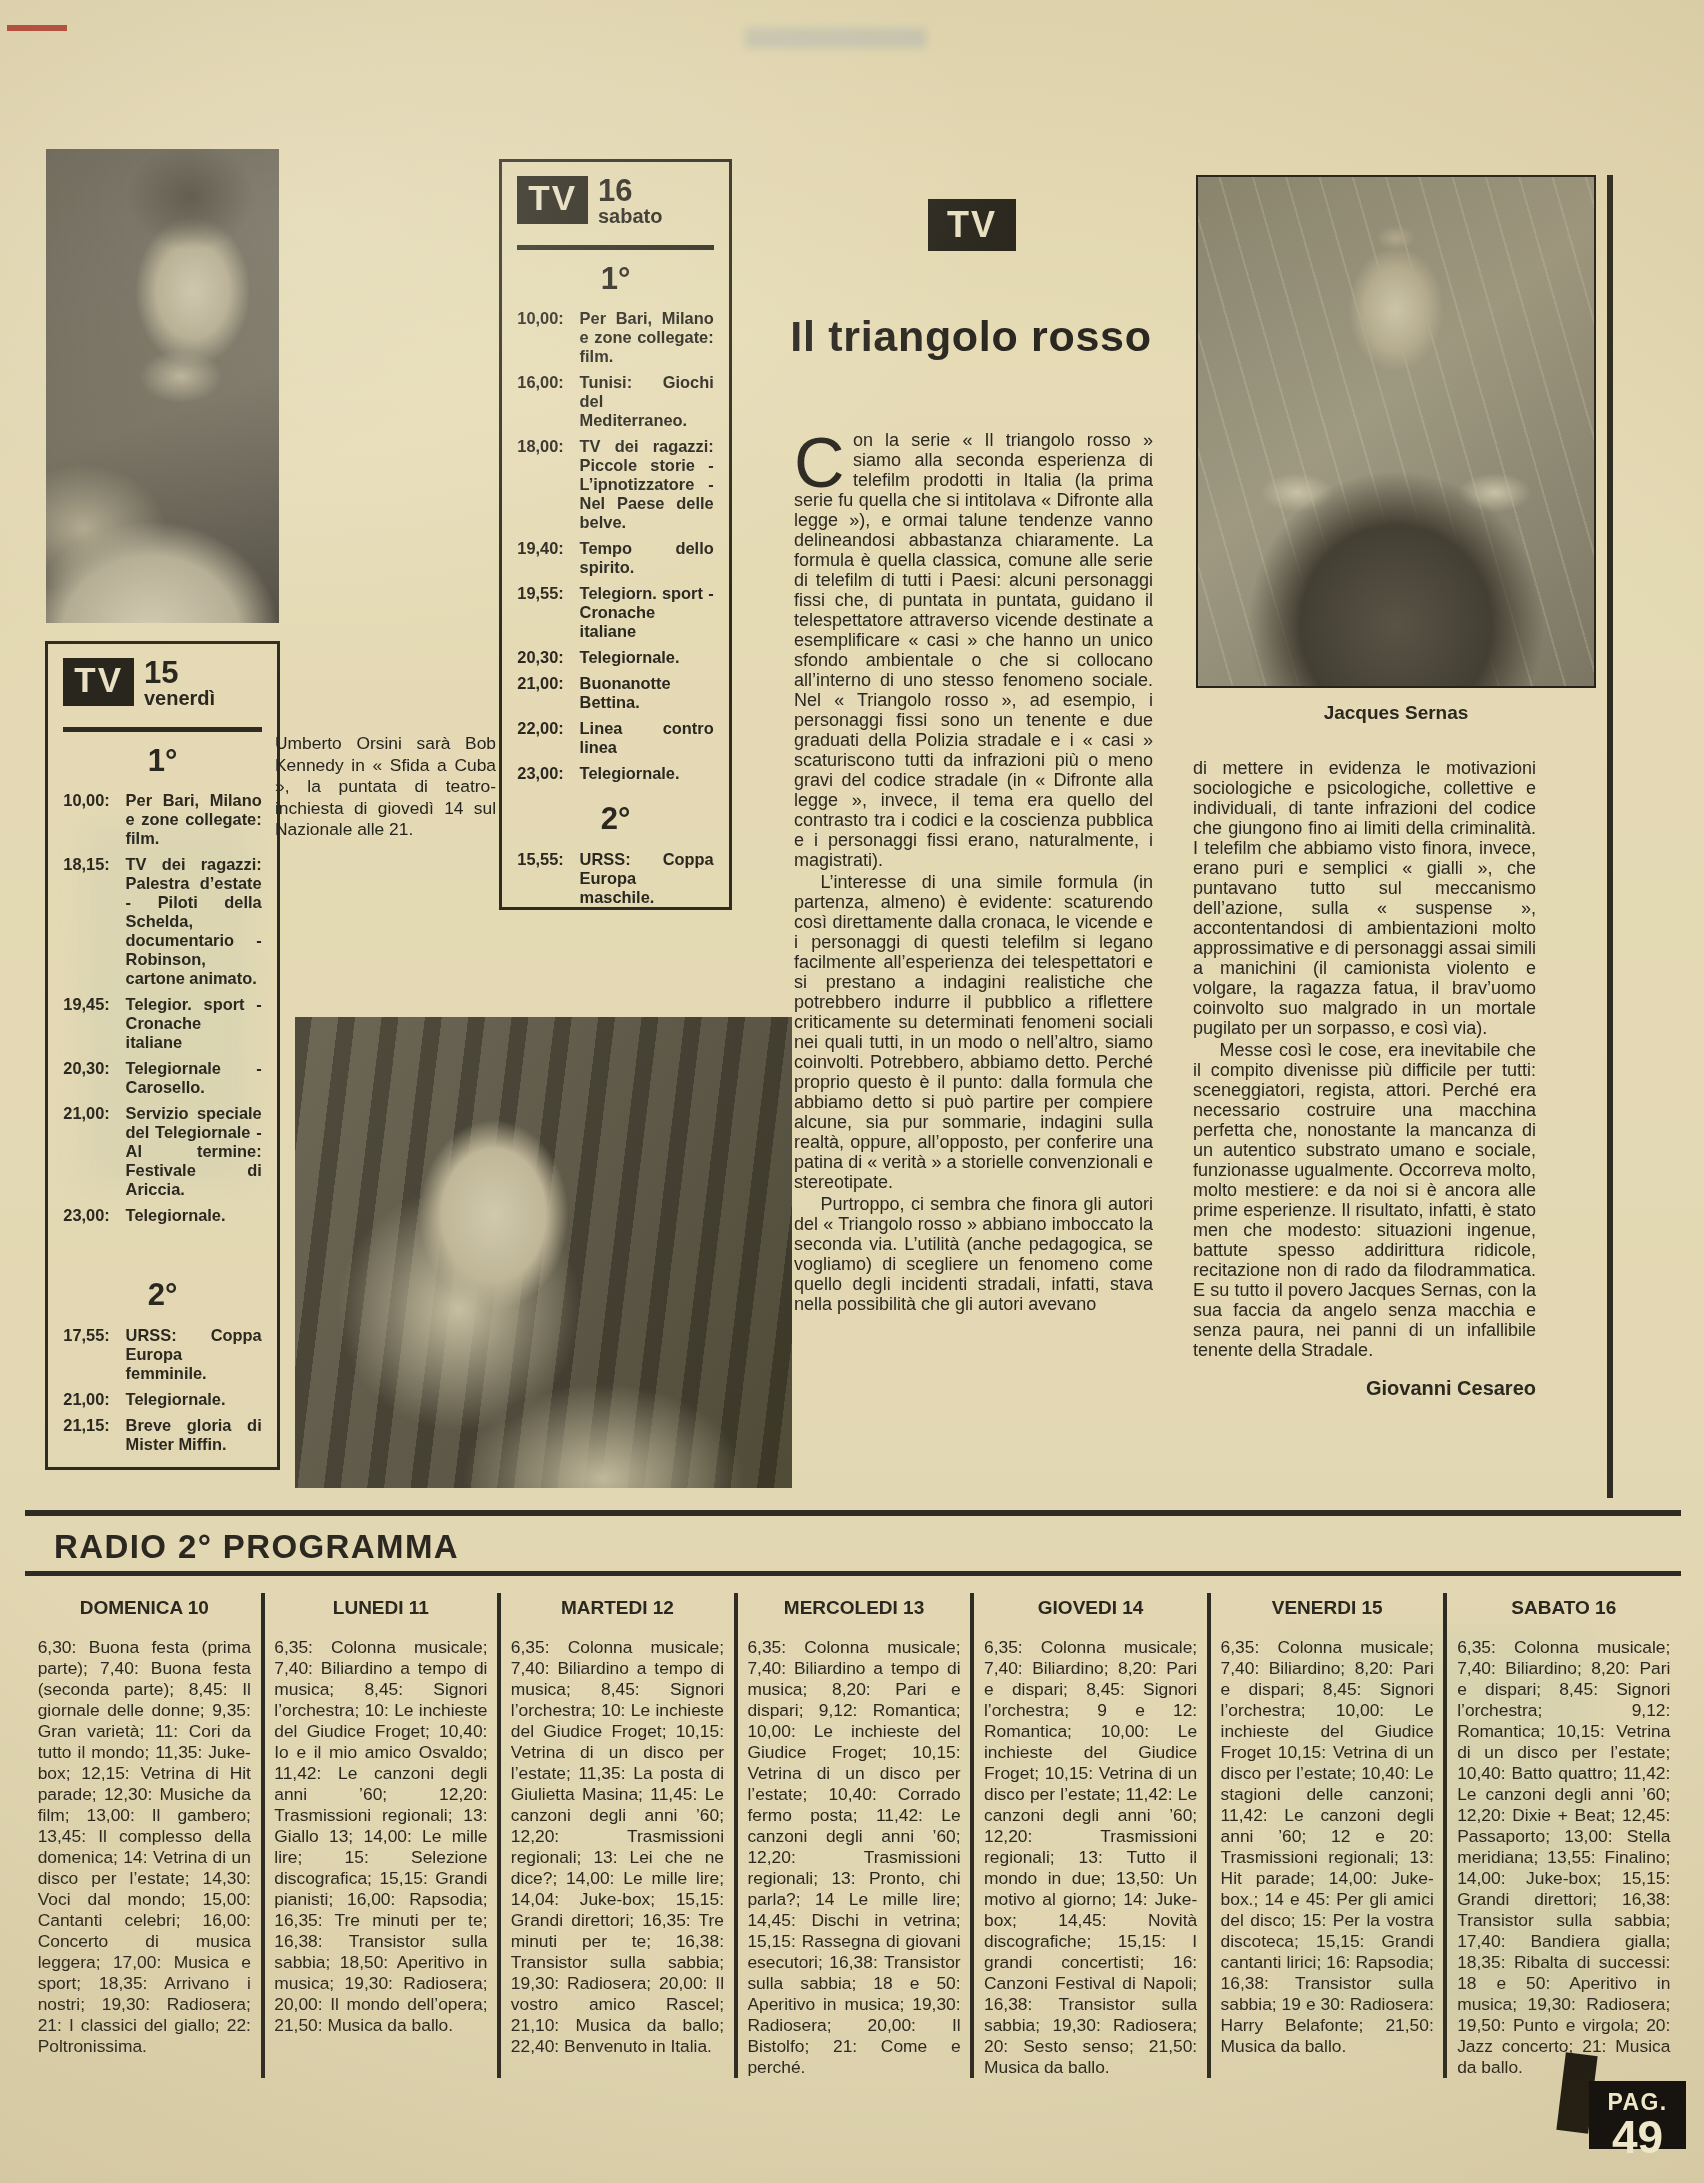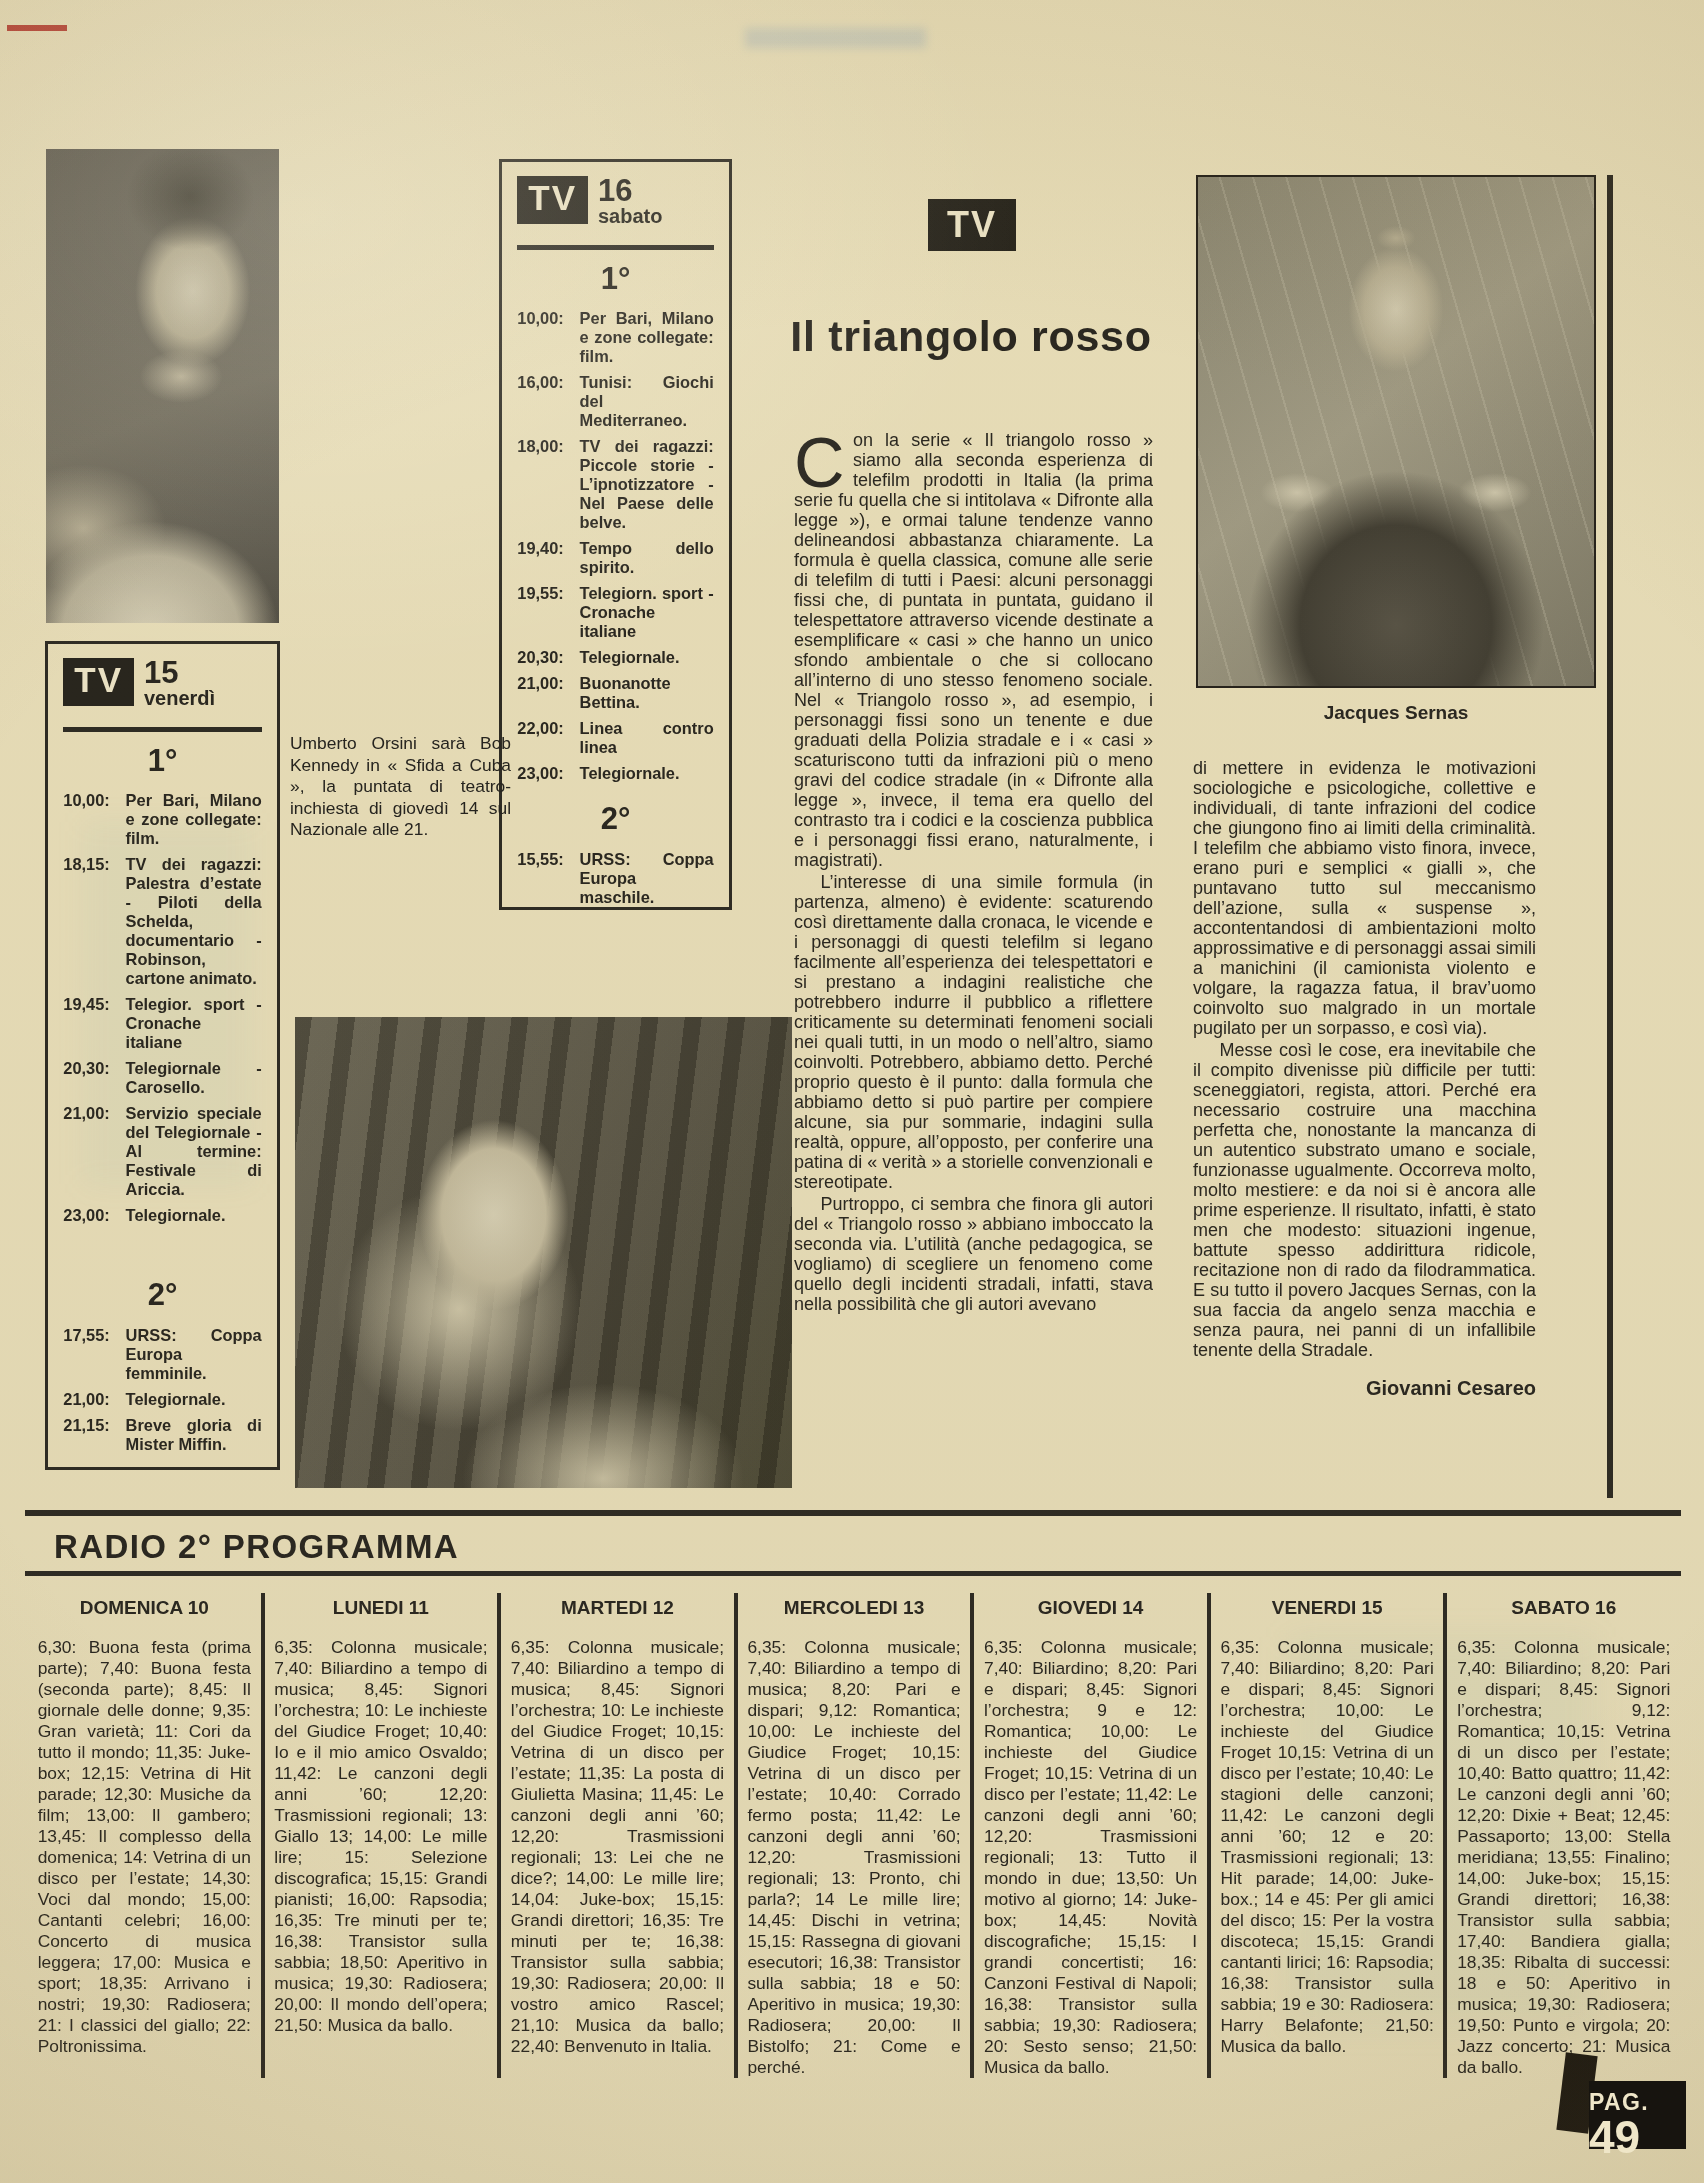--- a/index.html
+++ b/index.html
@@ -52,21 +52,21 @@
   .tv-day{font-size:20px;font-weight:bold;line-height:1.1;}
   .box-divider{height:4.2px;background:#2a2822;margin:18px 0 5.6px;}
   .ch-head{text-align:center;font-size:31px;font-weight:bold;margin:11px 0 12.5px;}
   .ch2-gap-big{margin-top:52px;}
   .ch2-gap-small{margin-top:18px;}
   .sched-item{display:flex;gap:6.3px;margin-bottom:7px;font-weight:bold;font-size:16.4px;line-height:19px;}
   .sched-time{flex:0 0 56px;}
   .sched-text{flex:1;text-align:justify;overflow-wrap:break-word;}
 
   
-  #caption-col{left:290px;top:733px;width:221px;font-size:17.4px;line-height:21.6px;text-align:justify;z-index:2;}
+  #caption-col{left:275px;top:733px;width:221px;font-size:17.4px;line-height:21.6px;text-align:justify;z-index:2;}
   #caption-col p{margin:0;}
   #caption-col p + p{margin-top:24px;}
 
   
   #article-logo{left:928px;top:199px;width:88px;height:52px;background:#24221c;color:#f1e9cc;
     display:flex;align-items:center;justify-content:center;font-size:36px;font-weight:bold;letter-spacing:2.1px;}
   #article-title{left:790px;top:313px;width:362px;text-align:center;font-size:43px;font-weight:bold;line-height:1.1;letter-spacing:0.7px;}
   .art-col{position:absolute;font-size:18px;line-height:20px;text-align:justify;overflow:hidden;}
   #art-left{left:794px;top:430px;width:359px;height:1048px;}
   #art-right{left:1193px;top:758px;width:343px;height:724px;}
@@ -82,21 +82,21 @@
   #radio-title{left:54px;top:1528px;font-size:33px;font-weight:bold;letter-spacing:1.4px;}
   #rule-mid{left:25px;top:1571px;width:1656px;height:4.9px;}
   #radio-cols{left:28px;top:1593px;width:1652px;display:flex;align-items:stretch;}
   .radio-col{flex:1 1 0;padding:4.2px 9.7px 0;box-sizing:border-box;}
   .radio-col + .radio-col{border-left:4.9px solid #2a2822;}
   .radio-head{text-align:center;font-weight:bold;font-size:19px;margin:0 0 18px;}
   .radio-text{font-size:17.4px;line-height:21px;text-align:justify;overflow-wrap:break-word;}
 
   
   #pag-tab{left:1561px;top:2054px;width:32px;height:78px;background:#17140f;transform:rotate(7deg);}
-  #pag-badge{left:1589px;top:2081px;width:97px;height:68px;background:#17140f;color:#efe6c8;z-index:3;}
+  #pag-badge{left:1589px;top:2081px;width:97px;height:68px;background:#17140f;color:#efe6c8;text-align:center;z-index:3;}
   #pag-label{font-size:23px;font-weight:bold;letter-spacing:1.4px;margin-top:8.4px;}
   #pag-num{font-size:46px;font-weight:bold;line-height:.95;}
 </style>
 </head>
 <body>
 
 <div id="page">
 
   <div class="smudge" style="left:7px;top:25px;width:60px;height:6.3px;background:#b5372c;"></div>
   <div class="smudge" style="left:745px;top:28px;width:181px;height:19.5px;background:rgba(105,145,190,.22);filter:blur(4.2px);"></div>

